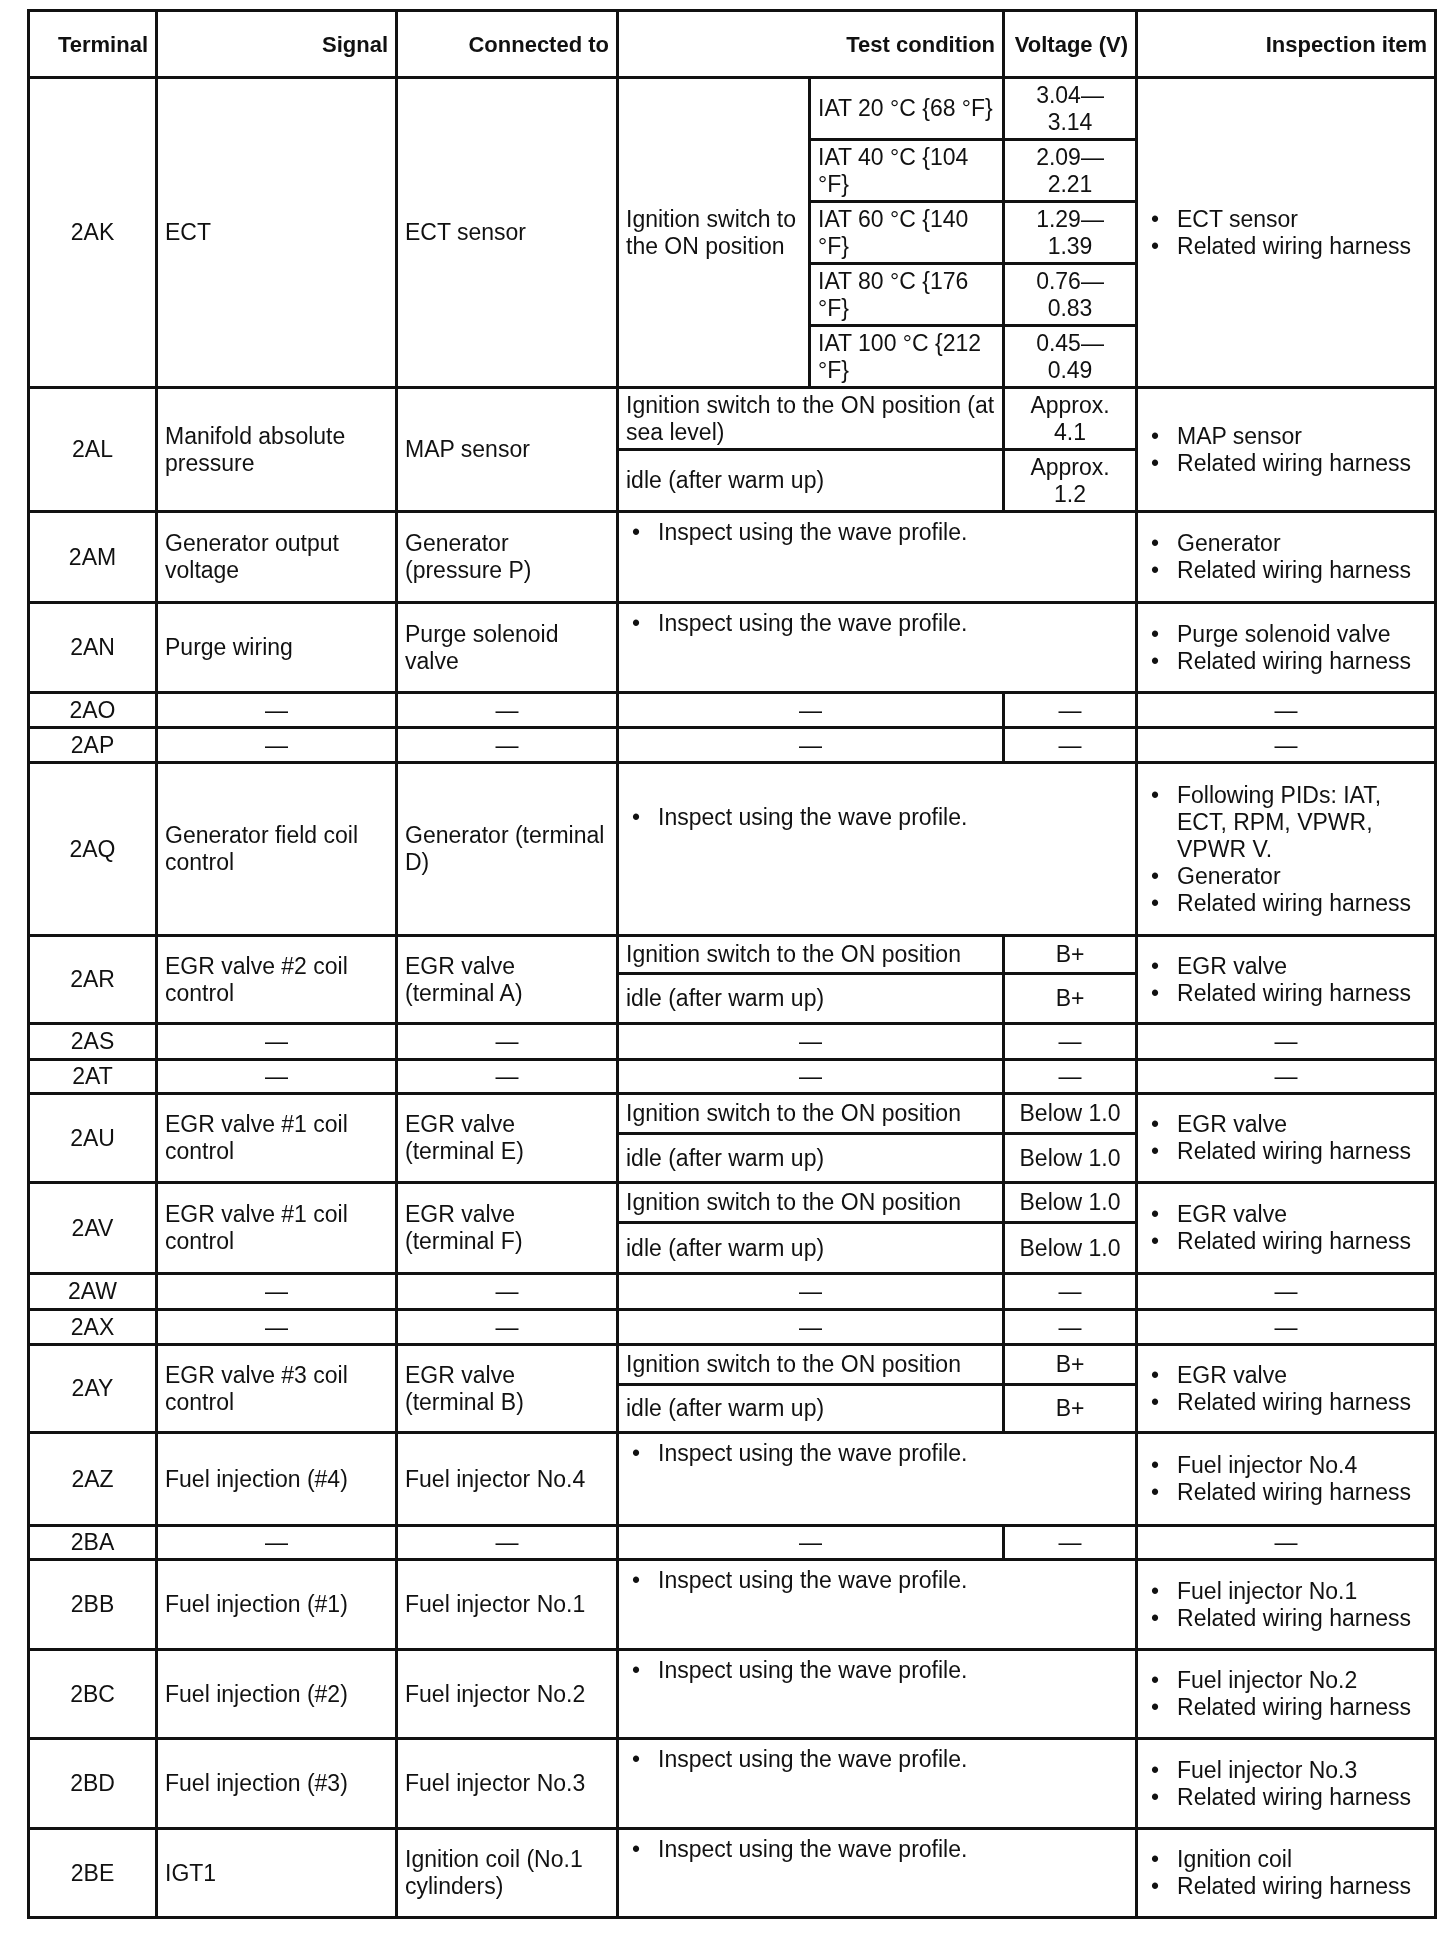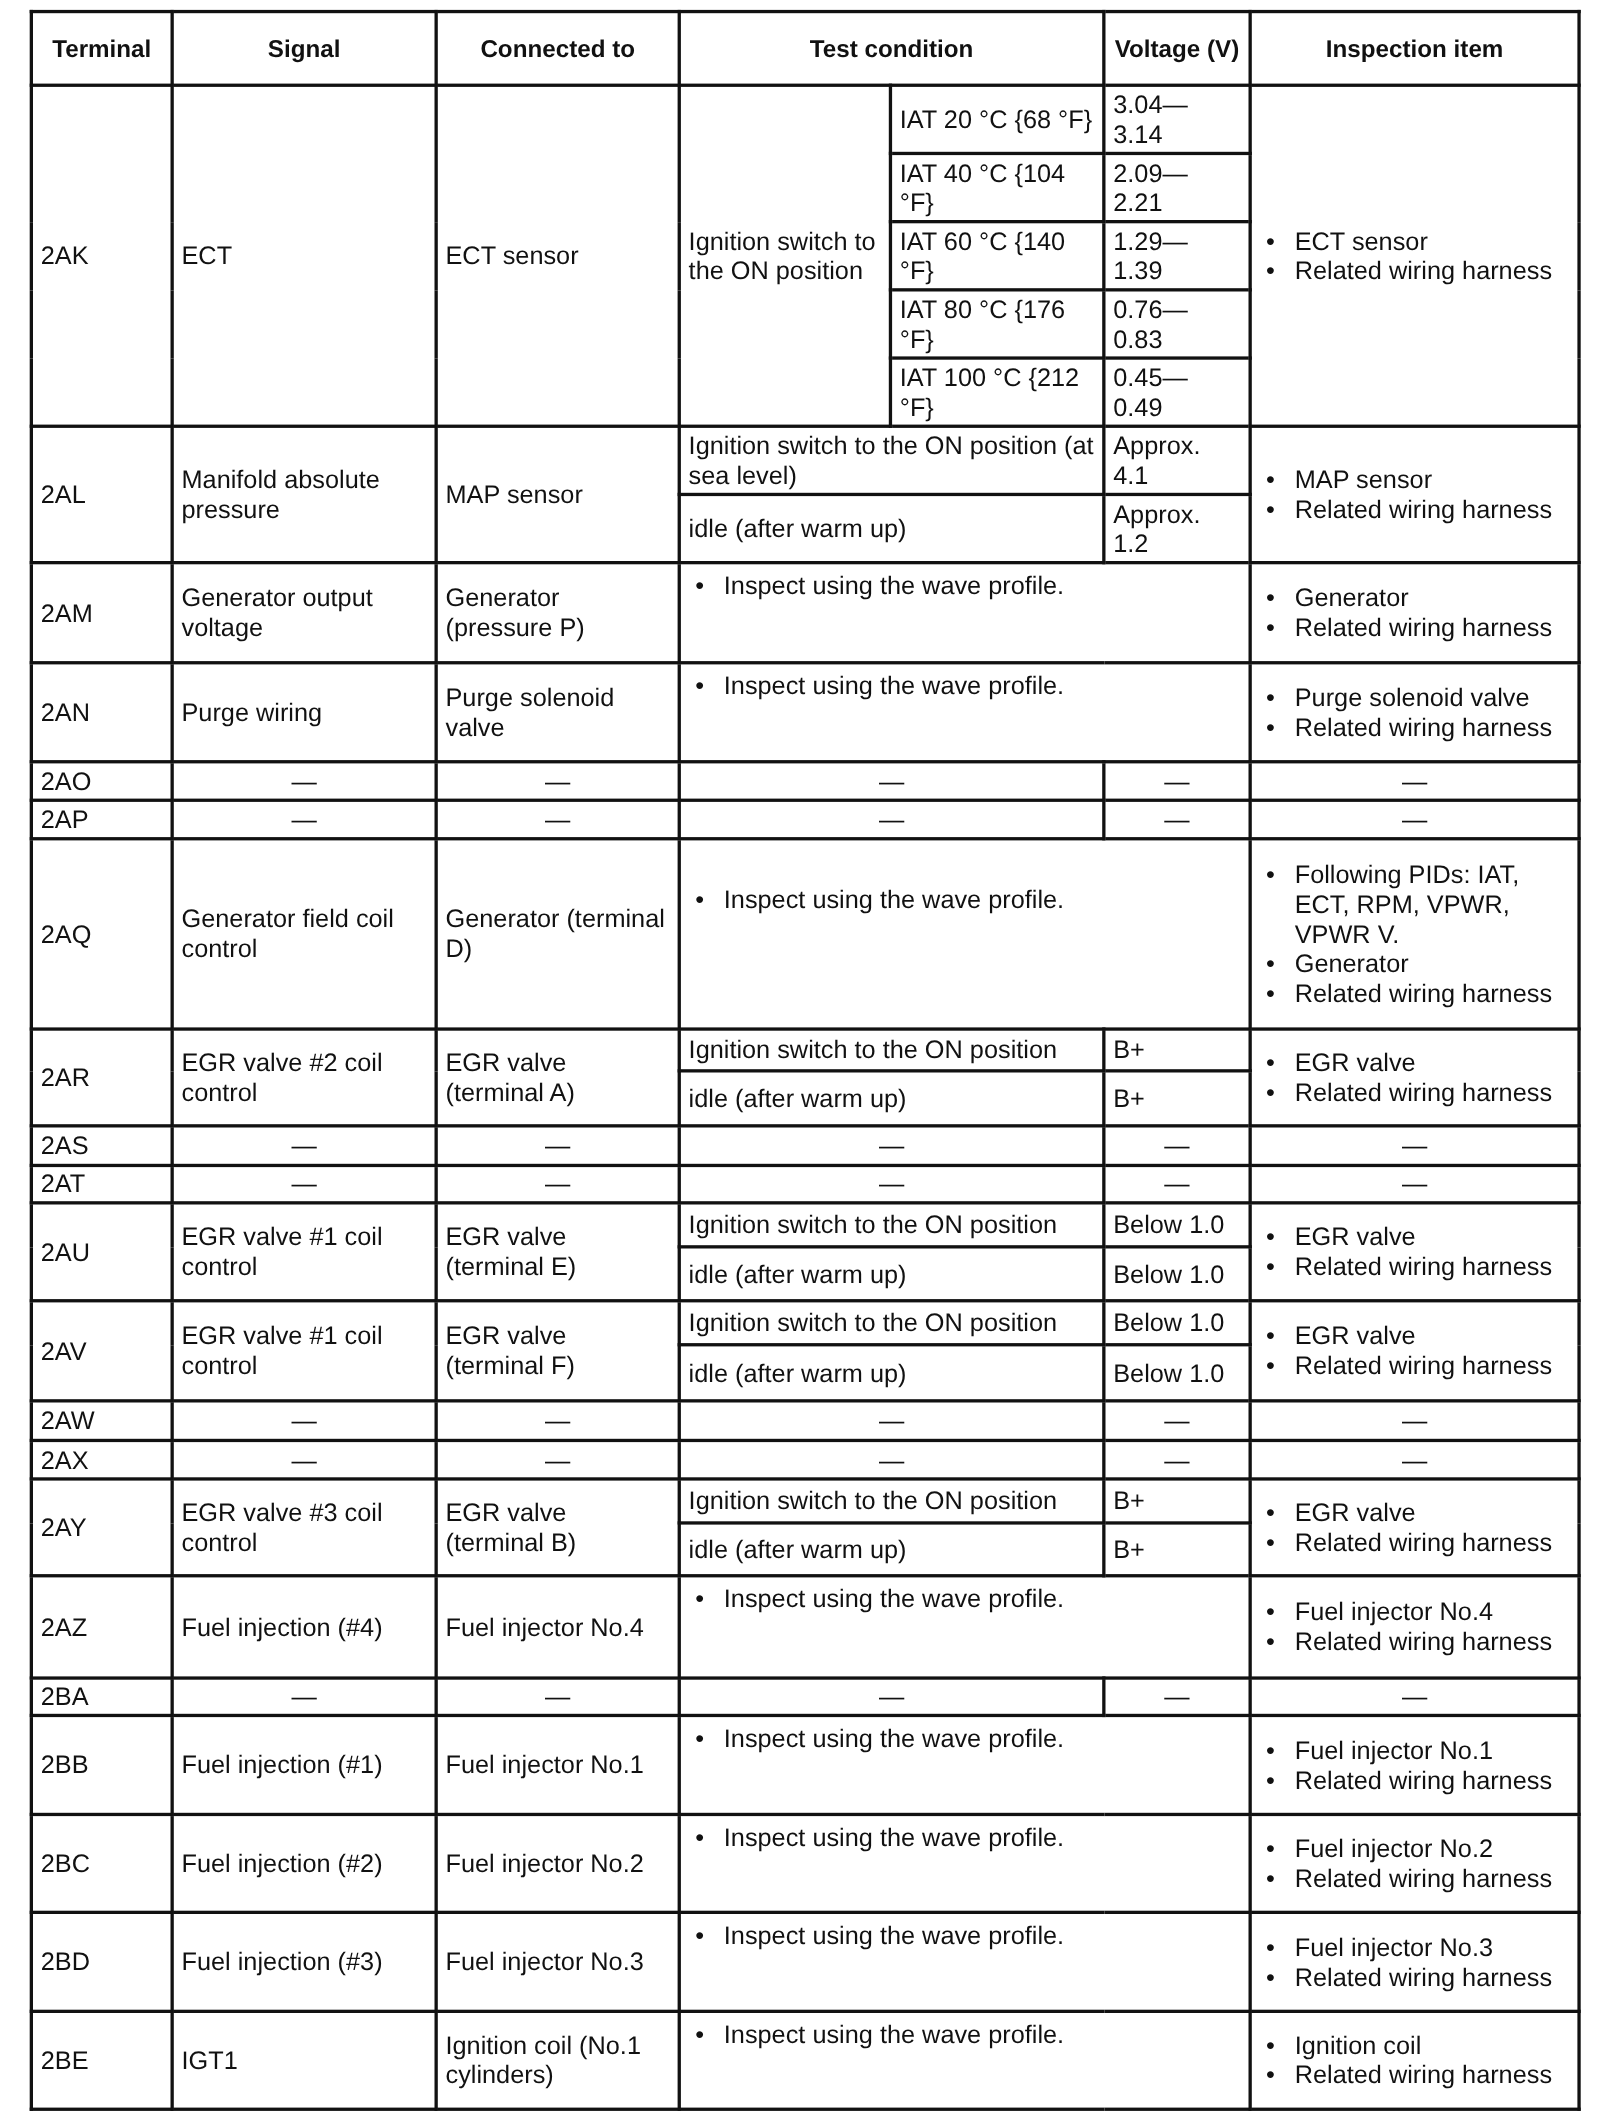--- a/index.html
+++ b/index.html
@@ -1,22 +1,22 @@
 <!DOCTYPE html>
 <html><head>
 <meta charset="utf-8">
 <style>
   html, body { margin: 0; padding: 0; background: #ffffff; }
   body { width: 1456px; height: 1934px; position: relative; overflow: hidden;
          font-family: "Liberation Sans", sans-serif; color: #111; }
   table { position: absolute; left: 27px; top: 9px; width: 1407px;
           border-collapse: collapse; table-layout: fixed; font-size: 23px; line-height: 27px; }
   td, th { border: 3px solid #111; padding: 2px 7px; vertical-align: middle; }
-  th { font-weight: bold; font-size: 22px; line-height: 25px; text-align: center; height: 60px; }
-  .c { text-align: left; margin-top: 24px; }
+  th { font-weight: bold; font-size: 22px; line-height: 25px; text-align: right; height: 60px; }
+  .c { text-align: center; margin-top: 24px; }
   .top { vertical-align: top; }
   .dash { text-align: center; }
   ul { list-style: none; margin: 0; padding: 0; }
   li { position: relative; padding-left: 32px; }
   li::before { content: "\2022"; position: absolute; left: 6px; top: 0; }
   td.insp { vertical-align: middle; }
   td.wave { vertical-align: top; padding-top: 6px; }
 </style>
 </head>
 <body>

